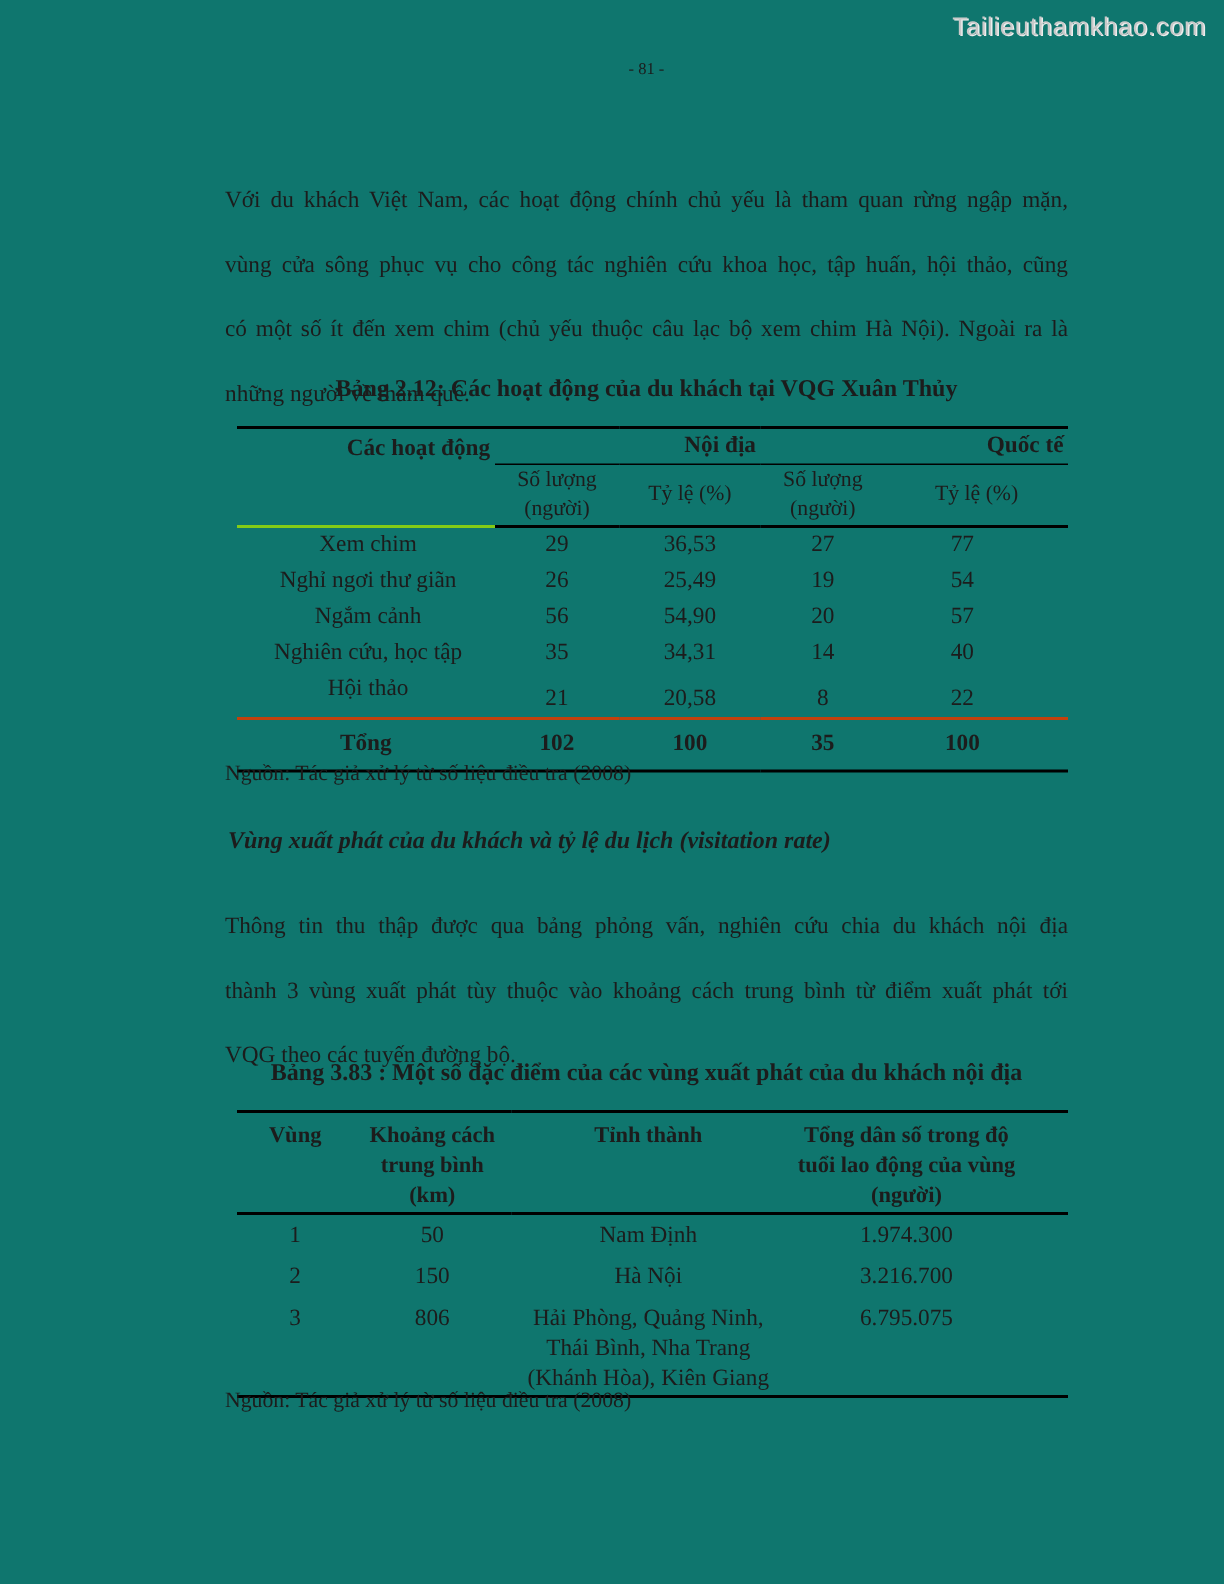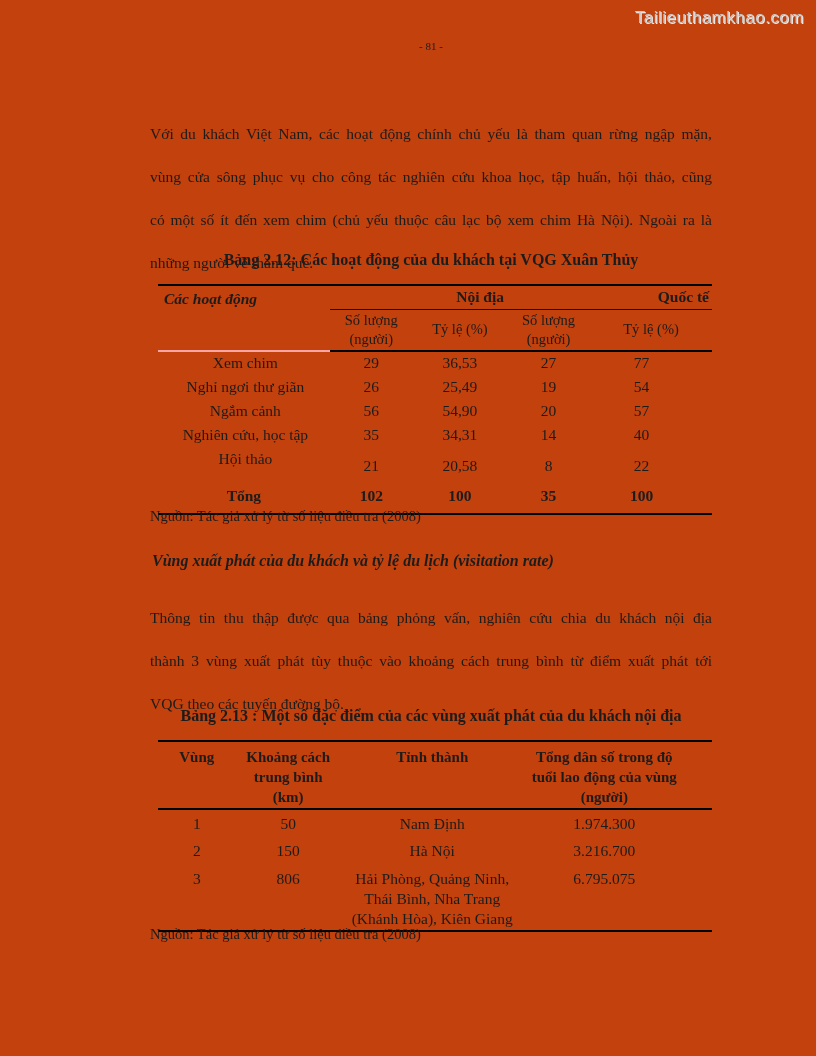--- a/index.html
+++ b/index.html
@@ -1,21 +1,21 @@
 <!DOCTYPE html>
 <html lang="vi"><head>
 <meta charset="utf-8">
 <style>
   * { box-sizing: border-box; }
   html, body { margin: 0; padding: 0; background: #ffffff; }
   .page {
     position: relative;
     width: 816px; height: 1056px;
     margin: 0 auto;
-    background: #c2410c;
+    background: #0f766e;
     color: #1c1c1c;
     font-family: "Liberation Serif", "DejaVu Serif", serif;
     overflow: hidden;
   }
   .watermark {
     position: absolute; top: 8px; right: 12px;
     font-family: "Liberation Sans", "DejaVu Sans", sans-serif;
     font-size: 17px; color: #c9c9c9;
     text-shadow: 1px 1px 0 #ededed;
     letter-spacing: 0.5px;
@@ -55,23 +55,22 @@
     font-weight: normal;
   }
   
   .tbl1 col.c1 { width: 31%; }
   .tbl1 col.c2 { width: 15%; }
   .tbl1 col.c3 { width: 17%; }
   .tbl1 col.c4 { width: 15%; }
   .tbl1 col.c5 { width: 22%; }
   .tbl1 .grp-row th { height: 24px; font-weight: bold; }
   .tbl1 th.activity {
-    text-align: left; vertical-align: top; padding-top: 4px; padding-left: 6px;
-    border-bottom: 2px solid #fca5a5;
-    font-style: italic;
+    text-align: right; vertical-align: top; padding-top: 4px; padding-left: 6px;
+    border-bottom: 2px solid #84cc16;
   }
   .tbl1 th.grp { border-bottom: 1px solid #000; text-align: right; }
   .tbl1 .sub-row th {
     height: 38px; font-size: 14.5px; line-height: 19px;
     border-bottom: 2px solid #000; vertical-align: middle;
   }
   .tbl1 tbody td { height: 24px; }
   .tbl1 tbody td.left { text-align: center; padding-left: 6px; }
   .tbl1 tbody td.pr { padding-right: 22px; }
   .tbl1 tr.tall td { height: 32px; }
@@ -182,21 +181,21 @@
   <div class="content-block source-note" style="top:508px;">Nguồn: Tác giả xử lý từ số liệu điều tra (2008)</div>
 
   <h4 class="content-block subheading" style="top:550px;">Vùng xuất phát của du khách và tỷ lệ du lịch (visitation rate)</h4>
 
   <div class="content-block para" style="top:596px;">
     <div class="line">Thông tin thu thập được qua bảng phỏng vấn, nghiên cứu chia du khách nội địa</div>
     <div class="line">thành 3 vùng xuất phát tùy thuộc vào khoảng cách trung bình từ điểm xuất phát tới</div>
     <div class="line last">VQG theo các tuyến đường bộ.</div>
   </div>
 
-  <h3 class="content-block tbl-title" style="top:707px;">Bảng 2.13 : Một số đặc điểm của các vùng xuất phát của du khách nội địa</h3>
+  <h3 class="content-block tbl-title" style="top:707px;">Bảng 3.83 : Một số đặc điểm của các vùng xuất phát của du khách nội địa</h3>
 
   <table class="doc-table tbl2" style="top:740px;">
     <colgroup>
       <col class="c1">
         <col class="c2">
         <col class="c3">
         <col class="c4">
     </colgroup>
     <thead>
       <tr>

